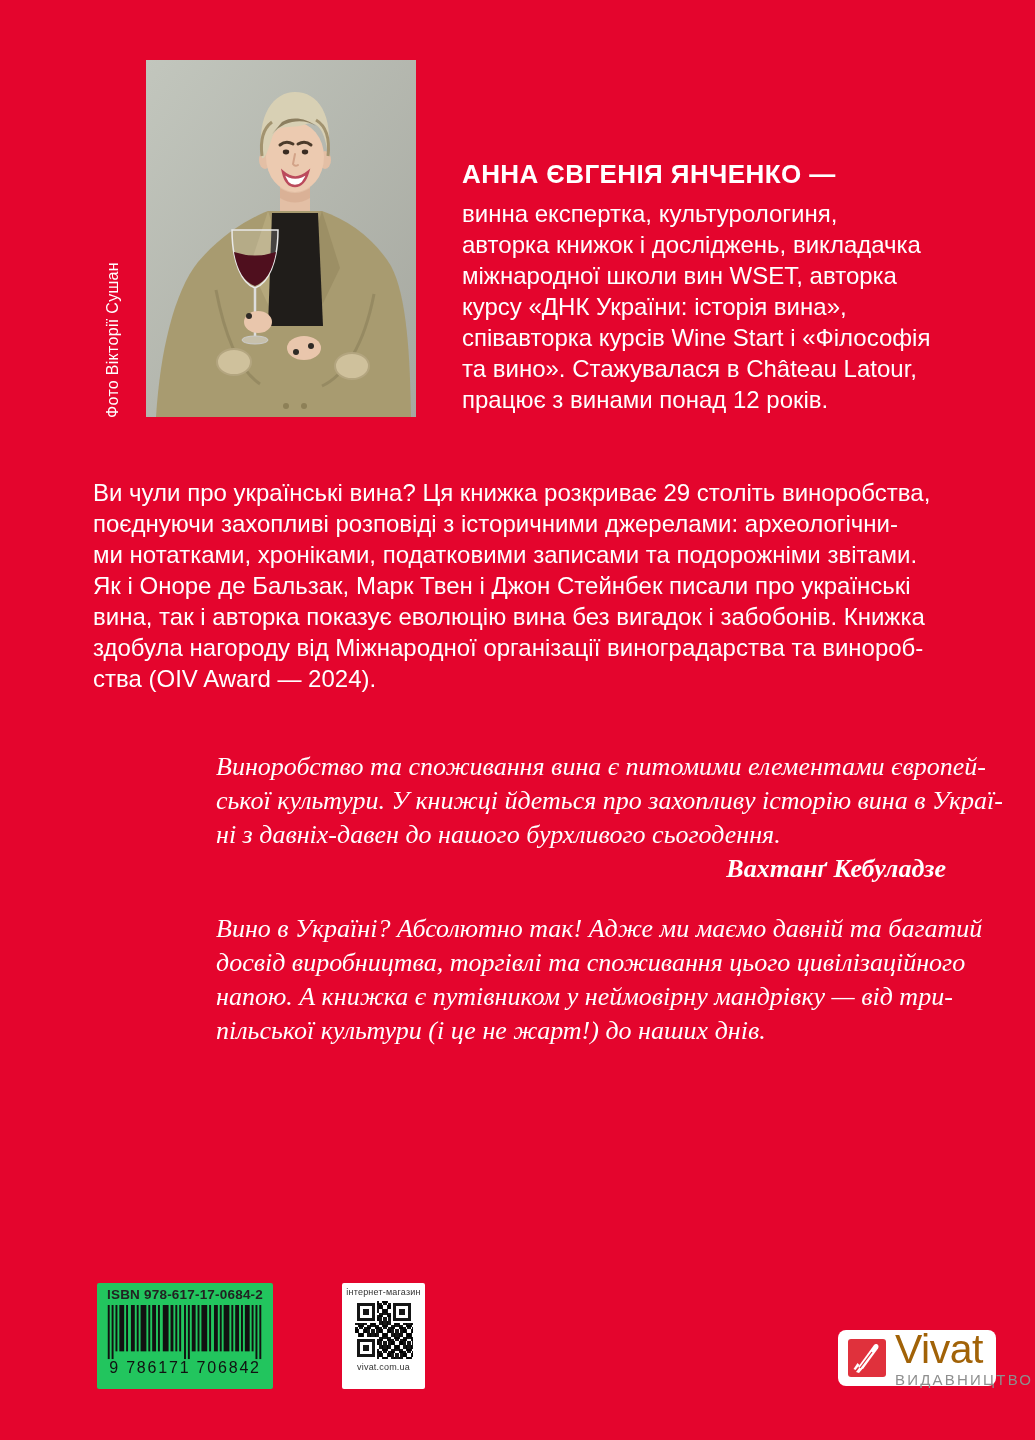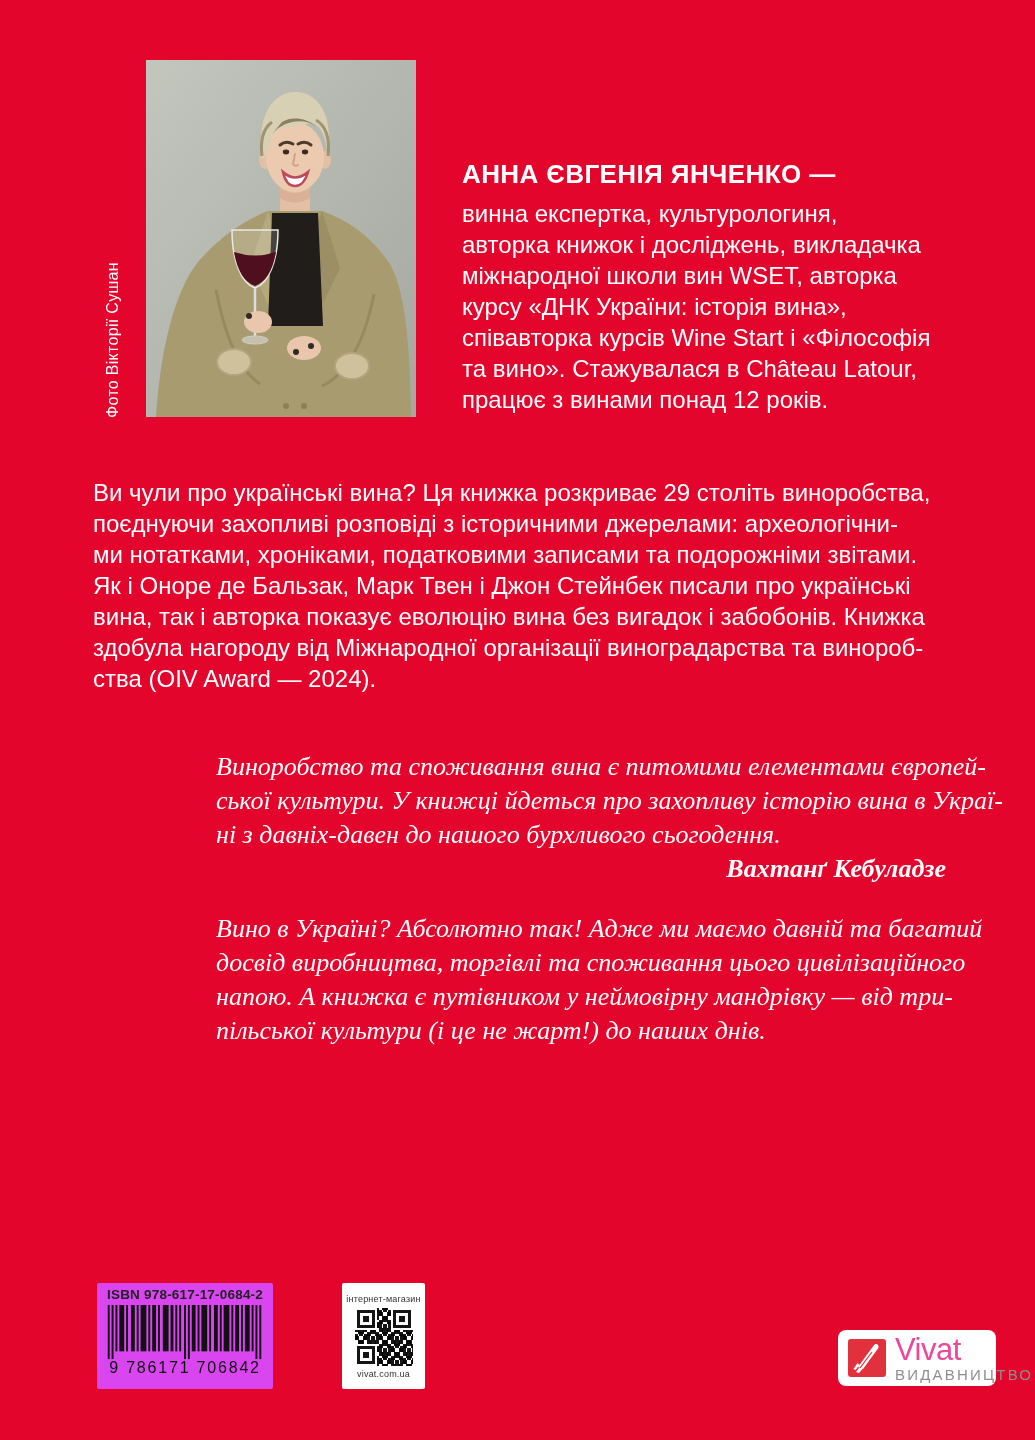--- a/index.html
+++ b/index.html
@@ -25,50 +25,50 @@
   .bio-text{font-size:24px;line-height:31px;}
   
   .desc{position:absolute;left:93px;top:477px;width:880px;font-size:24px;line-height:31px;}
   
   .quote{position:absolute;left:216px;width:730px;font-family:"Liberation Serif",serif;font-style:italic;}
   .quote-text{font-size:26px;line-height:34px;}
   .quote-author{font-size:26px;line-height:34px;font-weight:bold;text-align:right;}
   .q1{top:750px;} .q2{top:912px;} .q3{top:1102px;}
   
   .isbn-box{
-    position:absolute;left:97px;top:1283px;width:176px;height:106px;background:#d946ef;
+    position:absolute;left:97px;top:1283px;width:176px;height:106px;background:#22c55e;
     border-radius:2px;color:#111;text-align:center;box-sizing:border-box;padding-top:4px;
   }
   .isbn-label{font-size:13.5px;font-weight:600;letter-spacing:.2px;color:#222;}
   .barcode{display:block;margin:3px auto 0 auto;}
   .barcode-digits{font-size:16px;letter-spacing:1.8px;color:#111;margin-top:-2px;}
   .qr-box{
     position:absolute;left:342px;top:1283px;width:83px;height:106px;background:#fff;
-    border-radius:2px;color:#222;text-align:center;box-sizing:border-box;padding-top:11px;
+    border-radius:2px;color:#222;text-align:center;box-sizing:border-box;padding-top:4px;
   }
   .qr-label{font-size:9px;letter-spacing:.2px;color:#333;}
   .qr{
     width:58px;height:58px;margin:4px auto 3px auto;position:relative;
     background:
       repeating-conic-gradient(#151515 0 25%,#fff 0 50%),
       repeating-conic-gradient(#151515 0 25%,#fff 0 50%);
     background-size:8px 8px,12px 12px;
     background-position:0 0,3px 2px;
     background-blend-mode:multiply;
   }
   .finder{position:absolute;width:12px;height:12px;border:3px solid #151515;background:#fff;box-shadow:0 0 0 2px #fff;}
   .finder::after{content:"";position:absolute;left:3px;top:3px;width:6px;height:6px;background:#151515;}
   .f-tl{left:2px;top:2px;} .f-tr{right:2px;top:2px;} .f-bl{left:2px;bottom:2px;}
   .vivat-box{
     position:absolute;left:838px;top:1330px;width:158px;height:56px;background:#fff;
     border-radius:8px;display:flex;align-items:center;box-sizing:border-box;padding-left:10px;
   }
   .vivat-mark{width:38px;height:38px;background:#e0313c;border-radius:3px;flex:0 0 auto;}
   .vivat-text{margin-left:9px;line-height:1;}
-  .vivat-name{font-size:31px;color:#ec4899;letter-spacing:-.5px;}
+  .vivat-name{font-size:41px;color:#a16207;letter-spacing:-.5px;}
   .vivat-sub{font-size:15px;color:#8e8e8e;letter-spacing:2.2px;margin-top:2px;}
 </style>
 </head>
 <body>
 
 <div class="cover">
 
   <div class="credit-wrap">
     <span>Фото Вікторії Сушан</span>
   </div>

